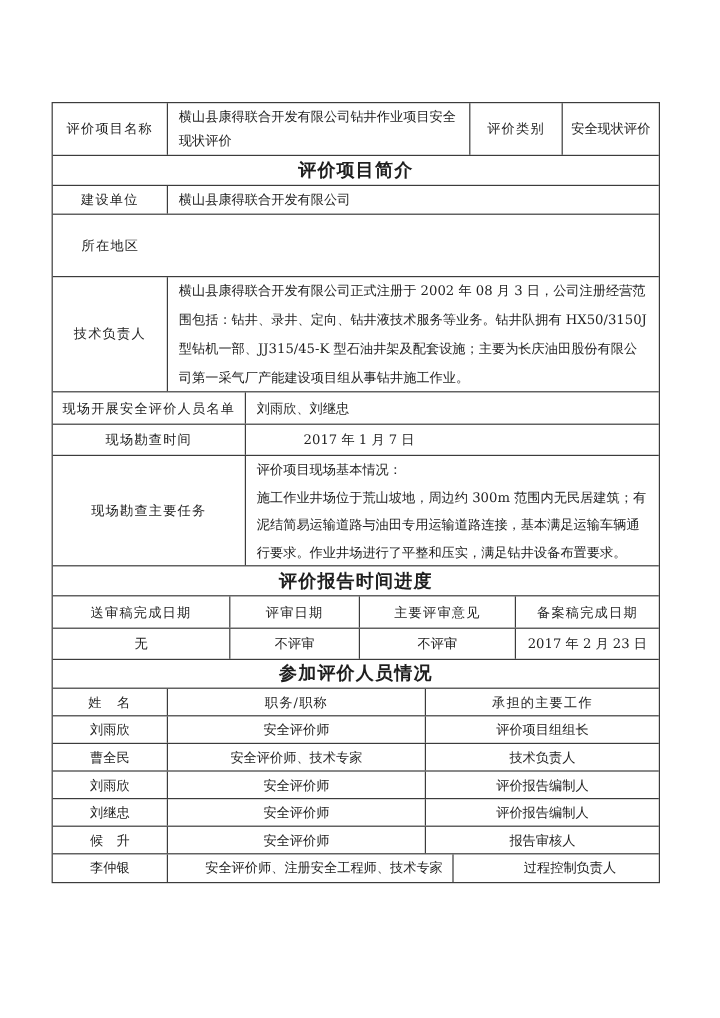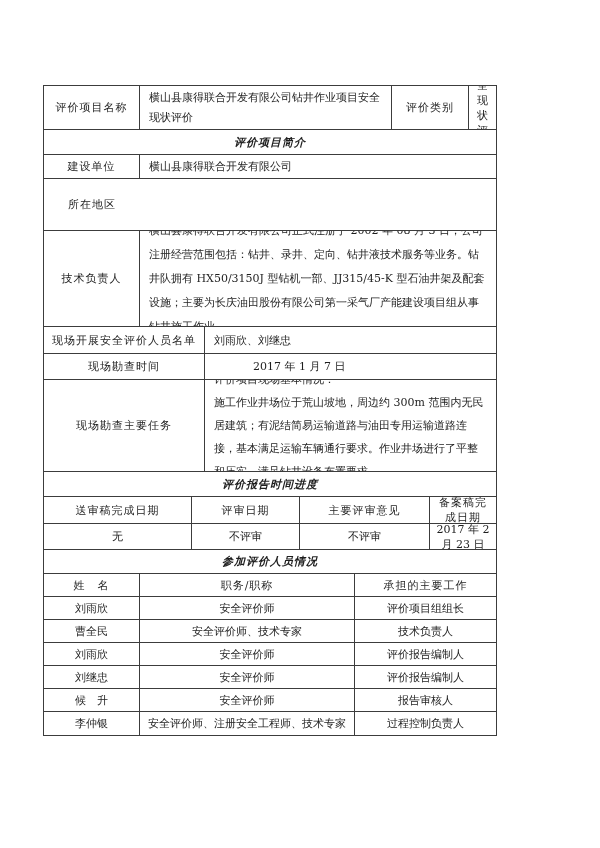--- a/index.html
+++ b/index.html
@@ -15,31 +15,31 @@
     position: relative;
     width: 600px;
     height: 848px;
     background: #ffffff;
     overflow: hidden;
   }
   .doc-table {
     position: absolute;
     left: 43px;
     top: 85px;
-    width: 454px;
+    width: 507px;
     border: 1px solid #3c3c3c;
     box-sizing: border-box;
     background: #ffffff;
   }
   .row {
     display: flex;
     border-bottom: 1px solid #3c3c3c;
     box-sizing: border-box;
   }
-  .row:last-child { border-bottom: none; }
+  .row:last-child { border-bottom: none; gap: 23px; }
   .cell {
     border-right: 1px solid #3c3c3c;
     box-sizing: border-box;
     display: flex;
     align-items: center;
     justify-content: center;
     text-align: center;
     padding: 2px 6px;
     font-size: 11px;
     line-height: 15px;
@@ -48,23 +48,22 @@
   .cell:last-child { border-right: none; }
   .cell.value {
     justify-content: flex-start;
     text-align: left;
     padding-left: 9px;
     padding-right: 8px;
   }
   .sec {
     justify-content: center;
     font-weight: bold;
-    font-size: 11px;
+    font-size: 15px;
     letter-spacing: 1px;
-    font-style: italic;
   }
   .label { letter-spacing: 1px; }
   
   .h-top   { height: 44px; }
   .h-sec   { height: 25px; }
   .h-build { height: 24px; }
   .h-area  { height: 52px; }
   .h-over  { height: 96px; }
   .h-names { height: 27px; }
   .h-time  { height: 26px; gap: 39px; }

